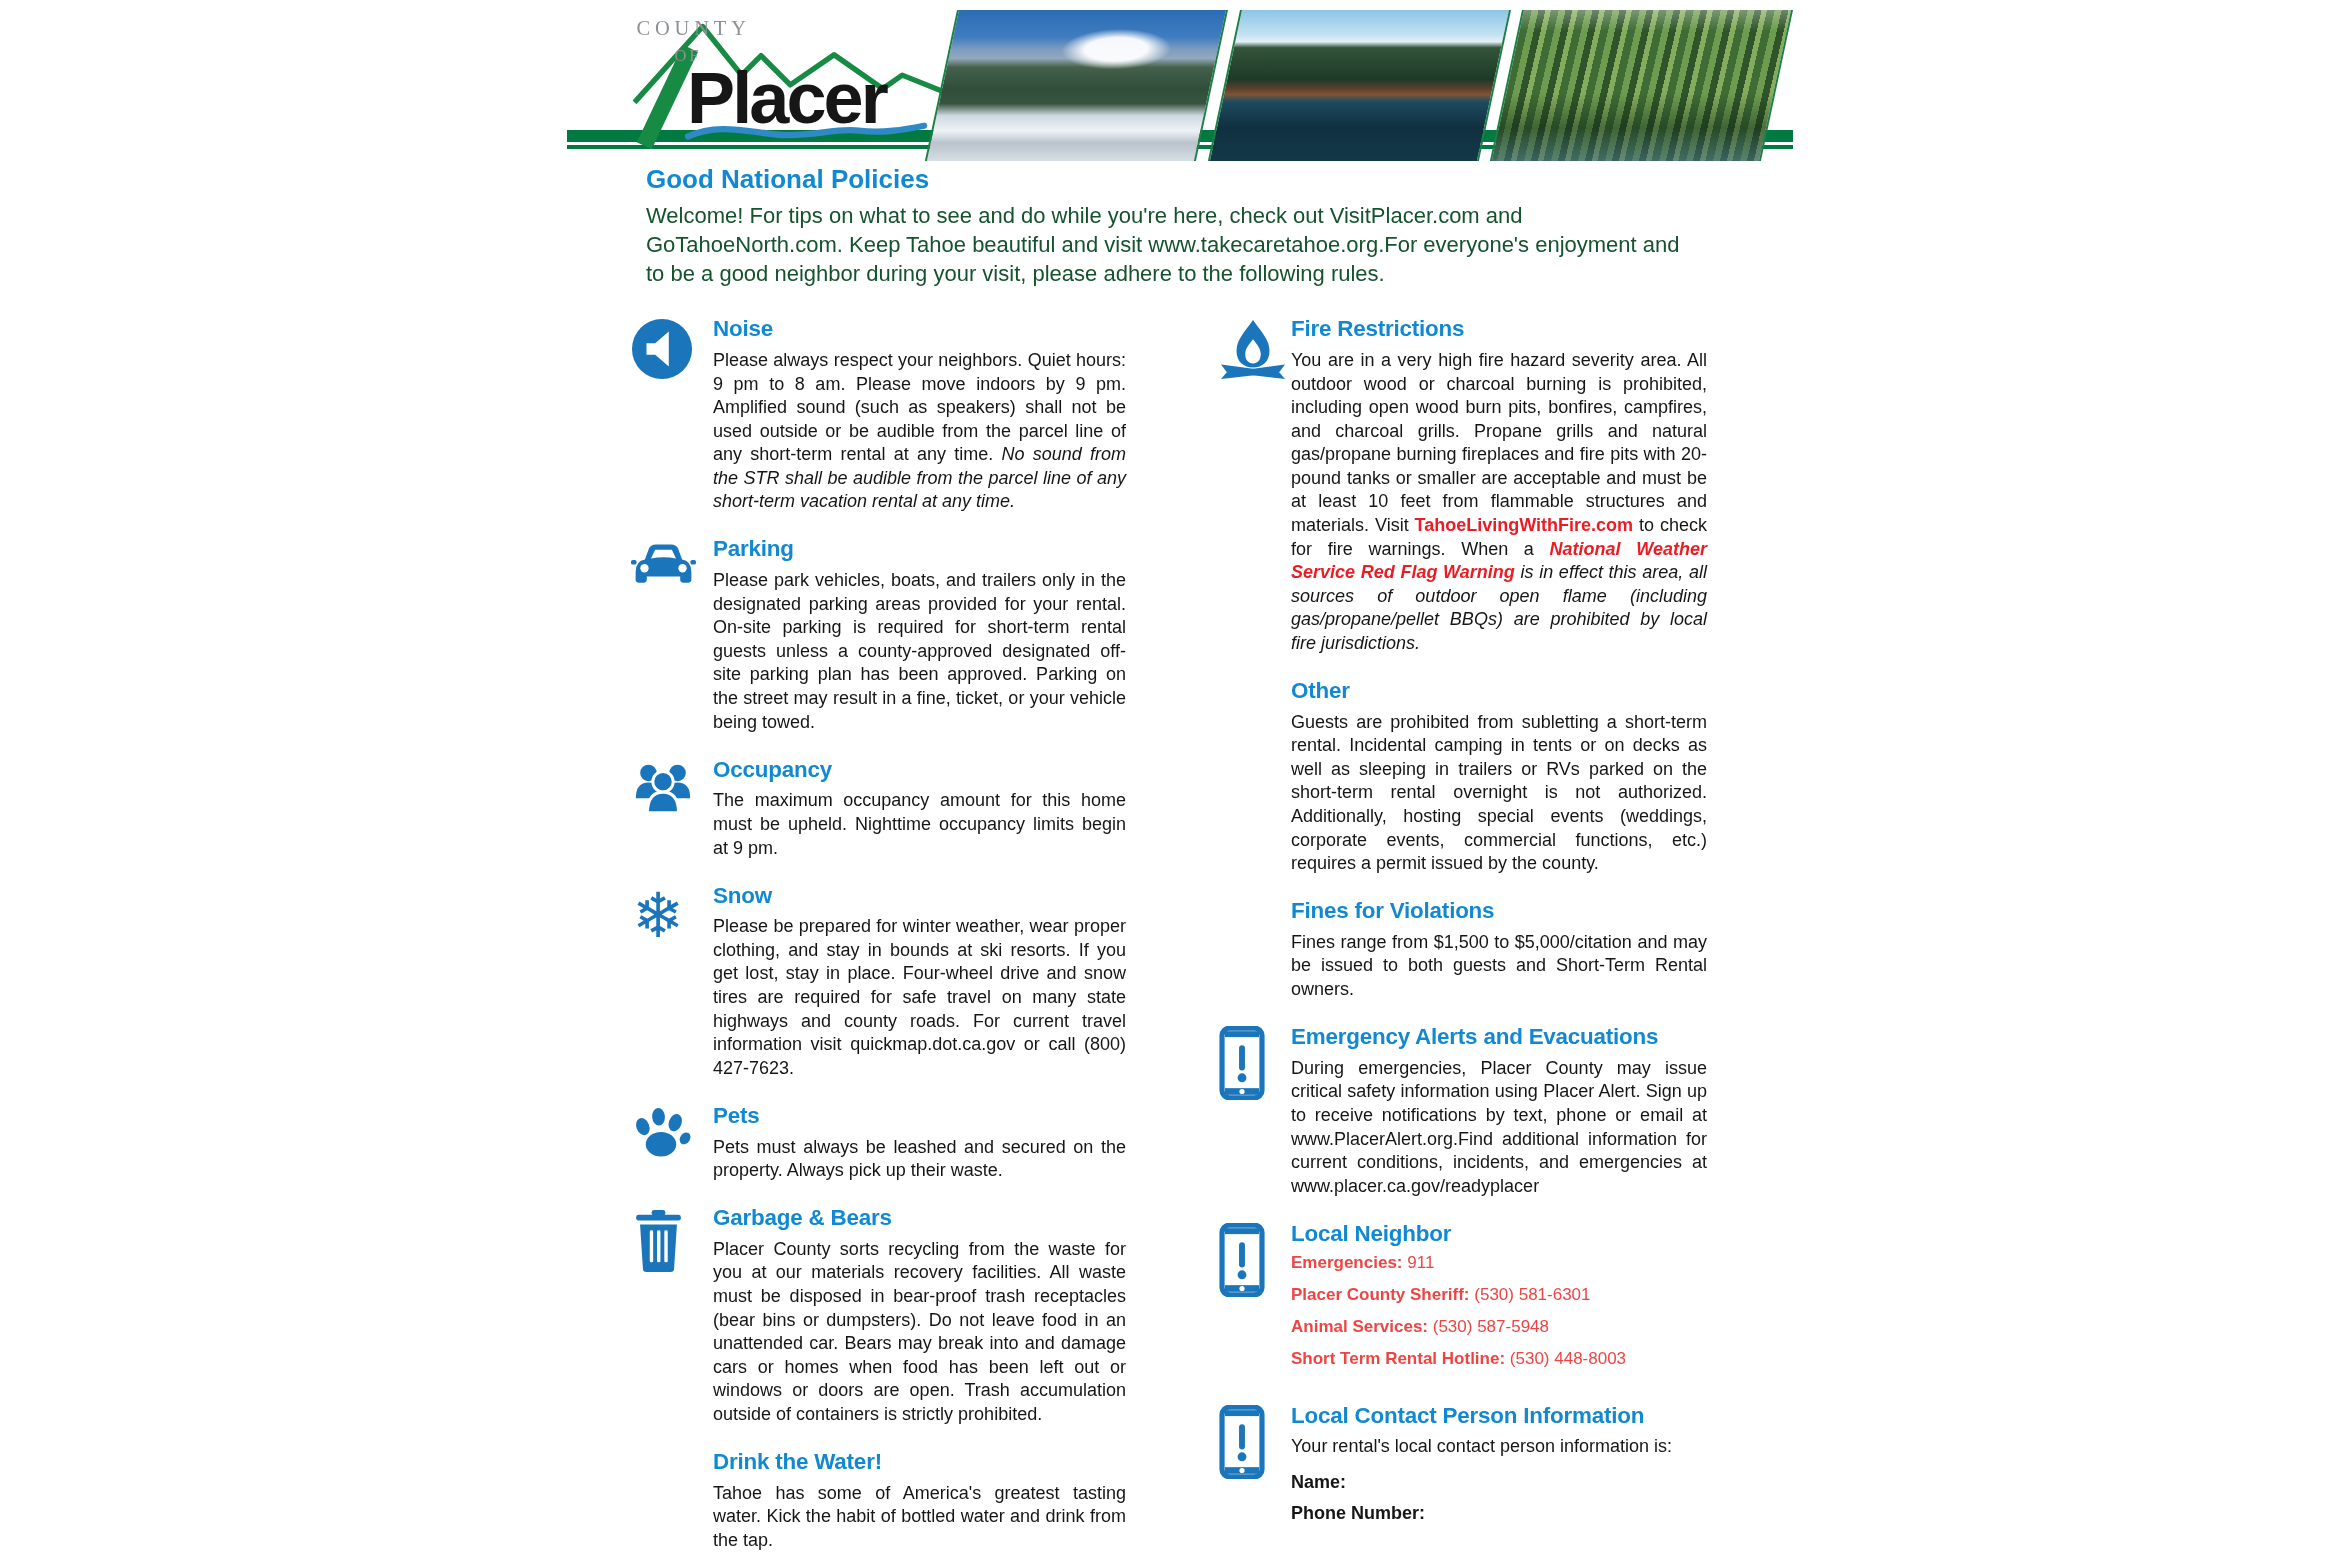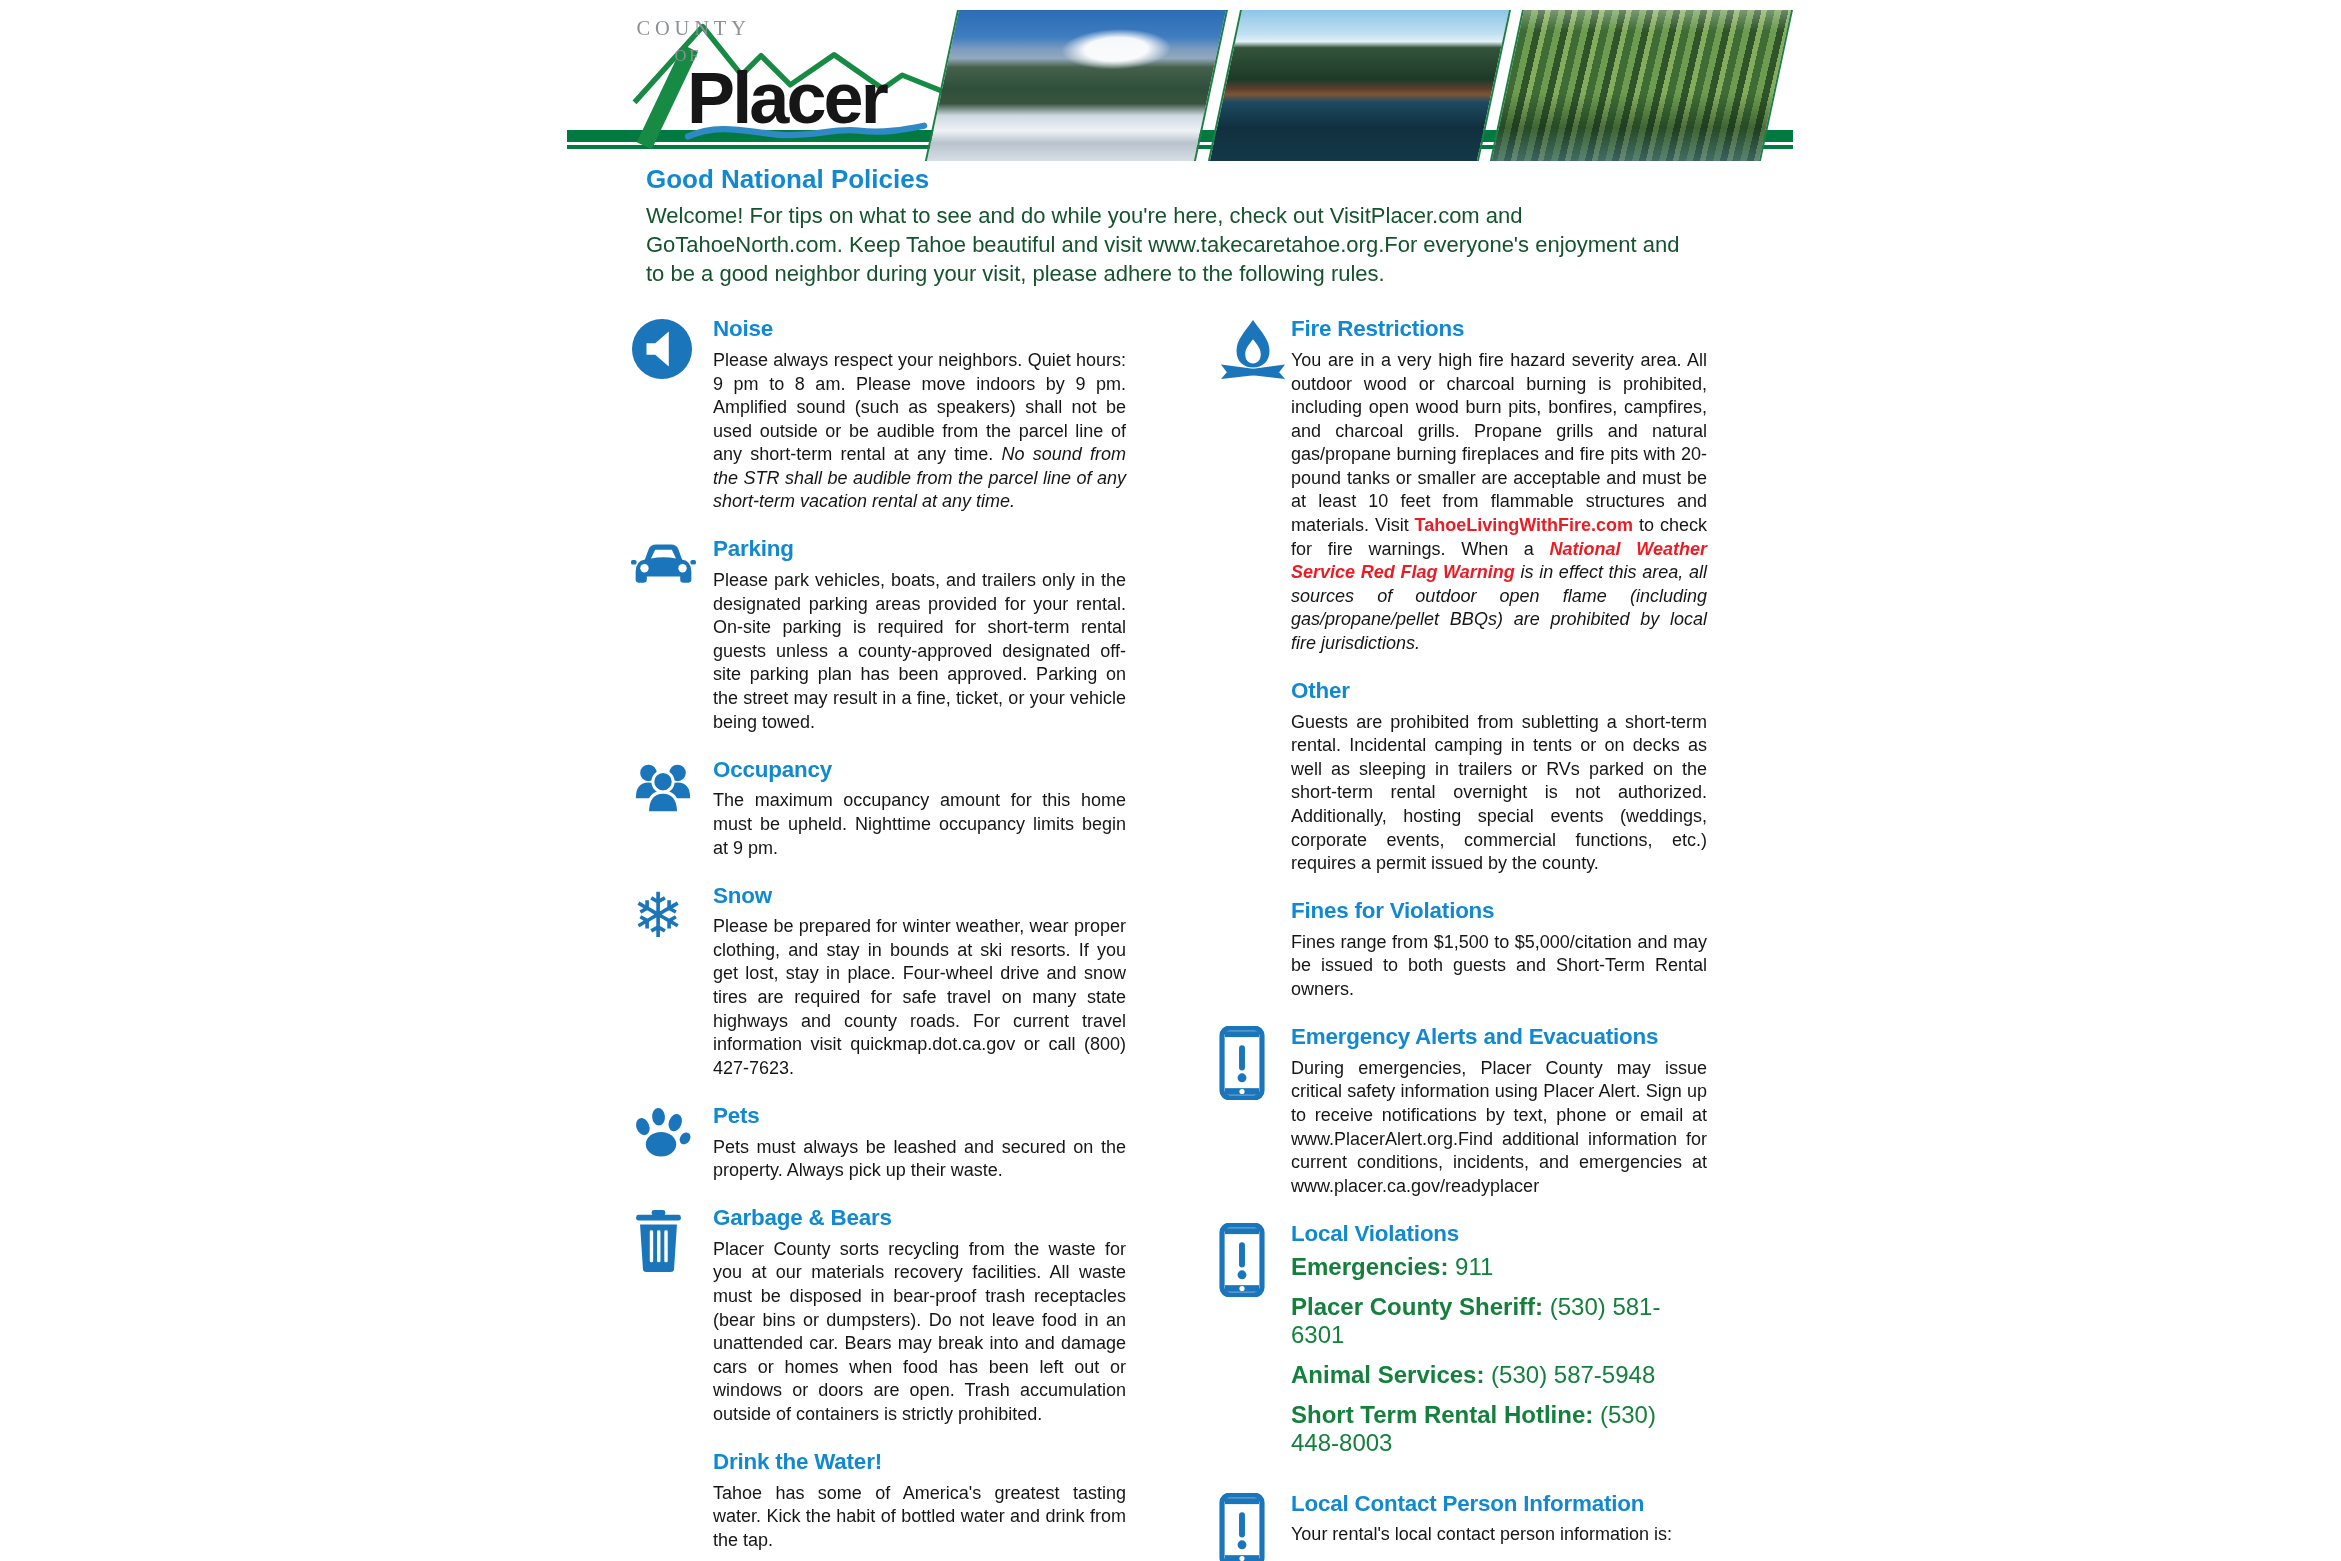--- a/index.html
+++ b/index.html
@@ -34,21 +34,21 @@
   .section{display:flex;margin-bottom:22.4px;}
   .icon-cell{flex:0 0 82px;padding-top:2px;}
   .col-right .icon-cell{flex:0 0 72px;}
   .sec-body{flex:1;min-width:0;}
   .sec-title{margin:0 0 6.8px 0;font-size:22.4px;font-weight:bold;color:#1189d2;letter-spacing:-0.2px;}
   .para{margin:0 0 12.7px 0;font-size:18px;line-height:1.31;text-align:justify;color:#161616;}
   .para:last-child{margin-bottom:0;}
   .it{font-style:italic;}
   .rb{color:#ec1c24;font-weight:bold;}
   .rbi{color:#ec1c24;font-weight:bold;font-style:italic;}
-  .res-line{margin:0 0 11.7px 0;font-size:24px;color:#15803d;text-align:left;}
+  .res-line{margin:0 0 11.7px 0;font-size:17px;color:#ef4444;text-align:left;}
   .res-line b{font-weight:bold;}
   .field-line{margin:0 0 10.7px 0;font-size:18px;font-weight:bold;color:#161616;}
   .sec-drink{margin-top:16.6px;}
   .flake{font-family:"DejaVu Sans",sans-serif;font-size:62px;line-height:1;color:#1b75bb;display:block;margin-left:1px;}
 </style>
 </head>
 <body>
 
 <div class="doc">
 
@@ -204,21 +204,21 @@
         <div class="section">
           <div class="icon-cell"><svg width="46" height="74" viewBox="0 0 62 100">
               <rect x="4" y="3" width="54" height="94" rx="10" fill="#fff" stroke="#1b75bb" stroke-width="7"></rect>
               <rect x="8" y="7" width="46" height="8" fill="#1b75bb"></rect>
               <rect x="8" y="84" width="46" height="9" fill="#1b75bb"></rect>
               <circle cx="31" cy="88.5" r="3.5" fill="#fff"></circle>
               <rect x="27" y="26" width="8" height="34" rx="4" fill="#1b75bb"></rect>
               <circle cx="31" cy="70" r="6" fill="#1b75bb"></circle>
             </svg></div>
           <div class="sec-body">
-            <div class="sec-title">Local Violations</div>
+            <div class="sec-title">Local Neighbor</div>
             <p class="res-line"><b>Emergencies: </b><span>911</span></p>
             <p class="res-line"><b>Placer County Sheriff: </b><span>(530) 581-6301</span></p>
             <p class="res-line"><b>Animal Services: </b><span>(530) 587-5948</span></p>
             <p class="res-line"><b>Short Term Rental Hotline: </b><span>(530) 448-8003</span></p>
           </div>
         </div>
         <div class="section">
           <div class="icon-cell"><svg width="46" height="74" viewBox="0 0 62 100">
               <rect x="4" y="3" width="54" height="94" rx="10" fill="#fff" stroke="#1b75bb" stroke-width="7"></rect>
               <rect x="8" y="7" width="46" height="8" fill="#1b75bb"></rect>

